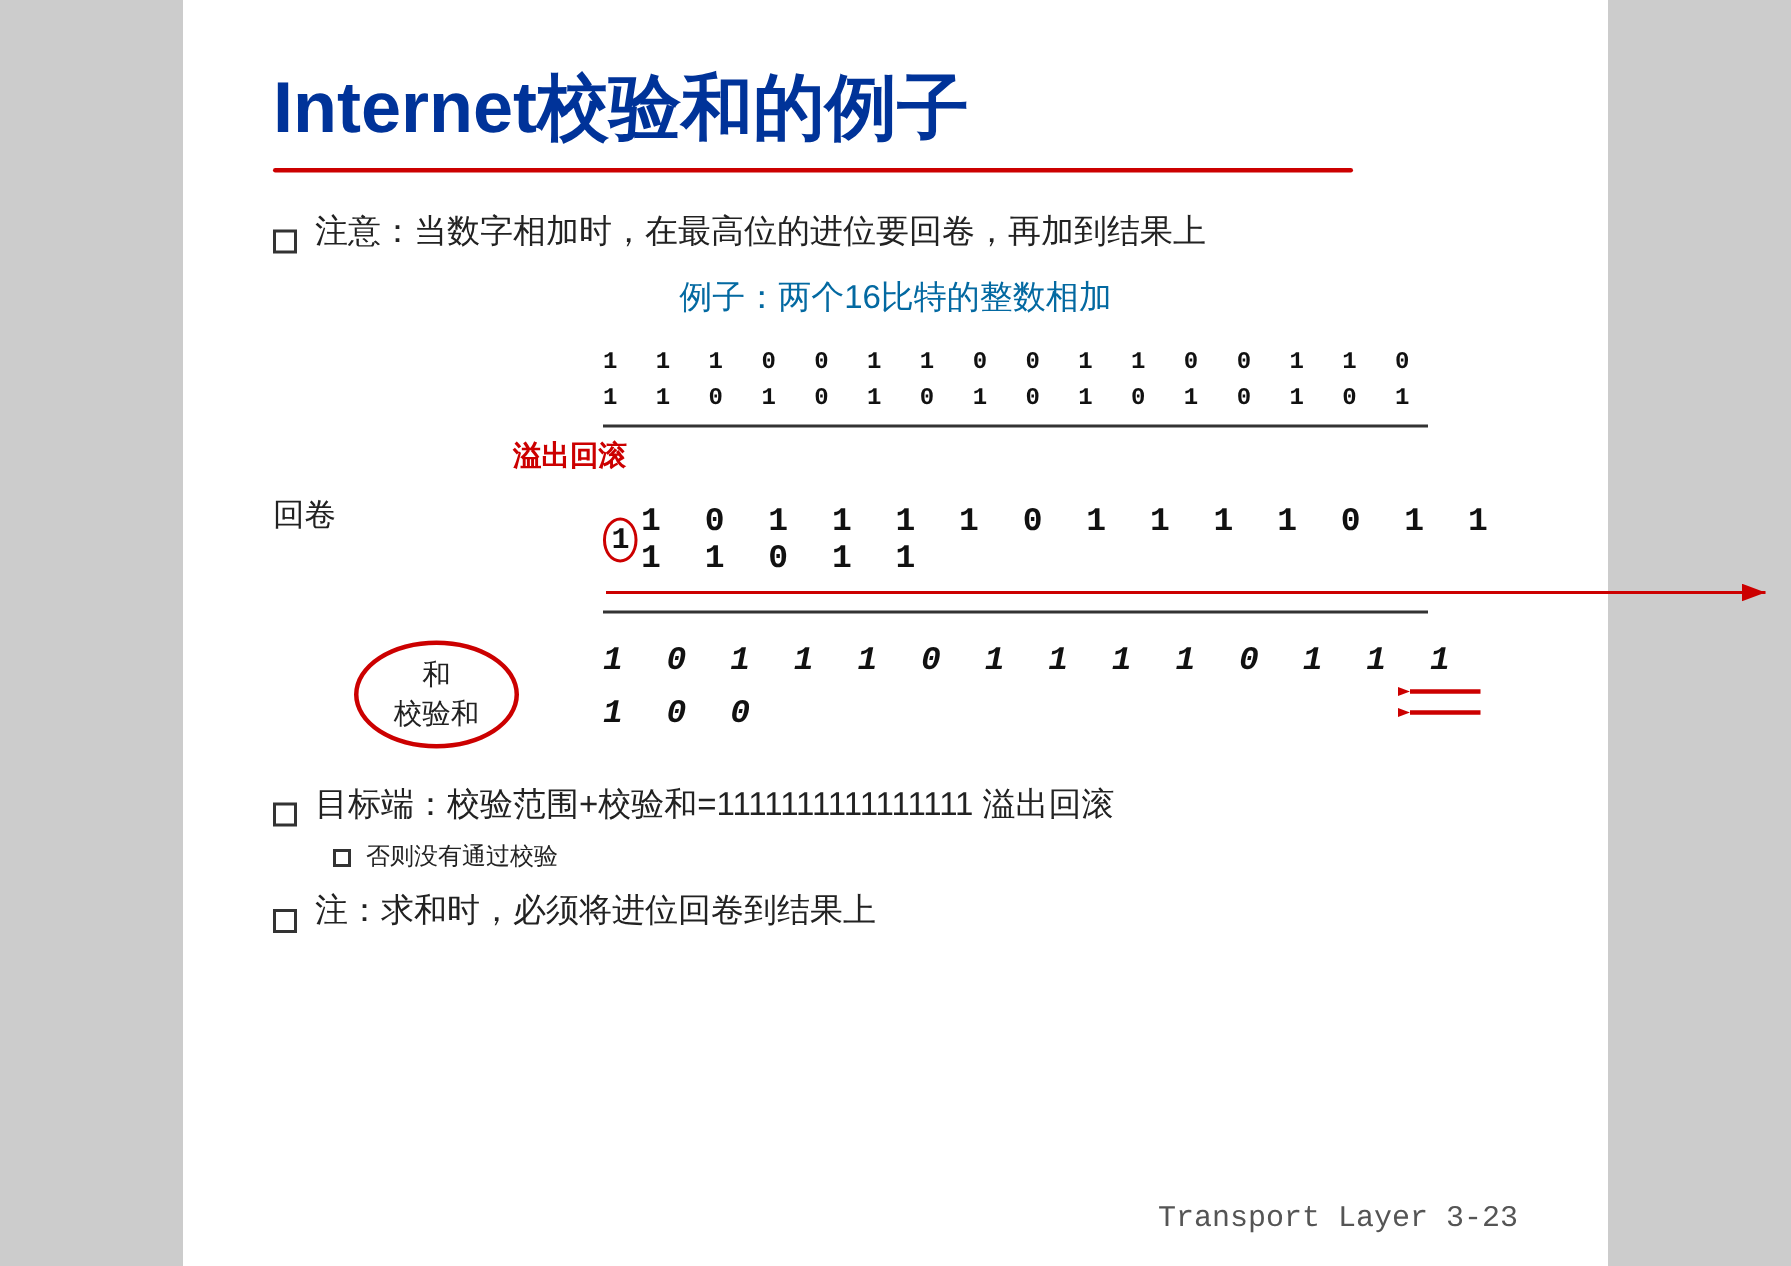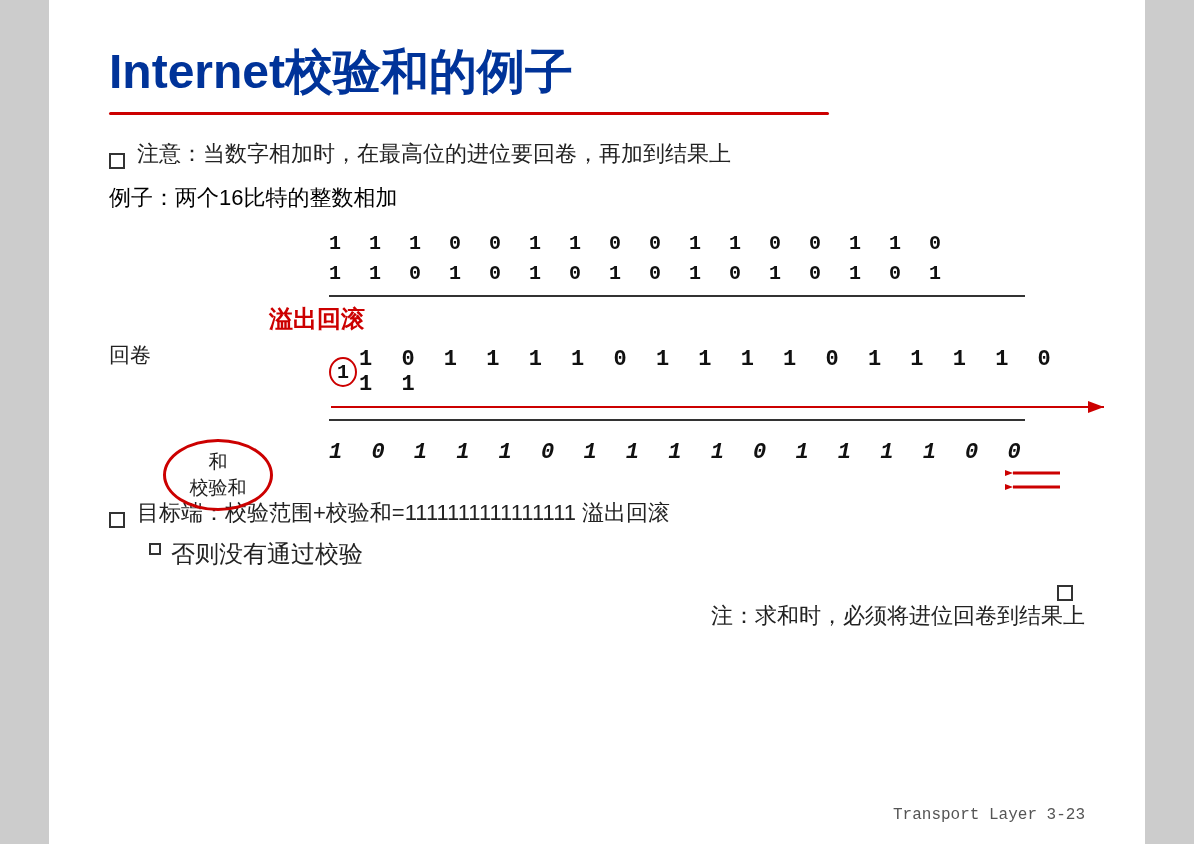--- a/index.html
+++ b/index.html
@@ -5,21 +5,21 @@
     * { box-sizing: border-box; margin: 0; padding: 0; }
     body {
       background: #ccc;
       display: flex;
       justify-content: center;
       align-items: center;
       min-height: 100vh;
       font-family: Arial, sans-serif;
     }
     .slide {
-      width: 1096px;
+      width: 950px;
       min-height: 844px;
       background: white;
       padding: 40px 60px 30px 60px;
       position: relative;
     }
     .title {
       font-size: 48px;
       font-weight: bold;
       color: #003399;
       margin-bottom: 8px;
@@ -54,48 +54,49 @@
       width: 12px;
       height: 12px;
       border: 2px solid #333;
       margin-right: 10px;
       margin-top: 5px;
       flex-shrink: 0;
       background: white;
     }
     .example-label {
       font-size: 22px;
-      color: #000000;
+      color: #0369a1;
       margin-bottom: 16px;
       margin-left: 0;
+      text-align: center;
     }
     .binary-row {
-      font-size: 20px;
+      font-size: 16px;
       font-family: 'Courier New', monospace;
       font-weight: bold;
       letter-spacing: 8px;
       color: #111;
       line-height: 1.5;
     }
     .bottom-bullets {
       margin-top: 20px;
     }
     .sub-bullet {
       display: flex;
       align-items: flex-start;
       margin-left: 40px;
       margin-top: 6px;
-      font-size: 24px;
+      font-size: 16px;
       color: #222;
     }
     .footer {
       position: absolute;
       bottom: 20px;
       right: 60px;
-      font-size: 16px;
+      font-size: 20px;
       color: #555;
       font-family: 'Courier New', monospace;
     }
   </style>
 </head>
 <body>
 
 <div class="slide">
 
   <div class="title">Internet校验和的例子</div>
@@ -110,21 +111,21 @@
 
   <div style="margin-left: 220px; margin-top: 10px;">
     <div class="binary-row">1 1 1 0 0 1 1 0 0 1 1 0 0 1 1 0</div>
     <div class="binary-row">1 1 0 1 0 1 0 1 0 1 0 1 0 1 0 1</div>
   </div>
 
   <div style="margin-left: 220px; margin-right: 60px; border-top: 2px solid #333; margin-top: 6px;"></div>
 
   <div style="position: relative; margin-top: 8px;">
     
-    <div style="position: absolute; left: 160px; top: -2px; color: #cc0000; font-size: 24px; font-weight: bold; font-family: Liberation Sans, sans-serif;">溢出回滚</div>
+    <div style="position: absolute; left: 160px; top: -2px; color: #cc0000; font-size: 19px; font-weight: bold; font-family: Liberation Sans, sans-serif;">溢出回滚</div>
     
     <div style="font-size: 21px; color: #222; margin-left: 0; margin-top: 36px; display: inline-block;">回卷</div>
 
     
     <div style="display: flex; align-items: center; margin-left: 220px; margin-top: -22px; position: relative;">
       <div style="display: inline-flex; justify-content: center; align-items: center; width: 30px; height: 30px; border: 2px solid #cc0000; border-radius: 50%; color: #111; font-size: 20px; font-weight: bold; font-family: 'Courier New', monospace; margin-right: 2px;">1</div>
       <div style="font-size: 22px; font-family: Liberation Mono, monospace; font-weight: bold; letter-spacing: 8px; color: #111;">1 0 1 1 1 1 0 1 1 1 1 0 1 1 1 1 0 1 1</div>
 
       <svg style="position: absolute; bottom: -16px; left: 0; width: 780px; height: 14px;">
         <defs>
@@ -166,20 +167,20 @@
 
   <div class="bottom-bullets" style="margin-top: 28px;">
     <div class="bullet-item">
       <span class="bullet-square"></span>
       <span>目标端：校验范围+校验和=1111111111111111 溢出回滚</span>
     </div>
     <div class="sub-bullet">
       <span class="bullet-square-small"></span>
       <span>否则没有通过校验</span>
     </div>
-    <div class="bullet-item" style="margin-top: 10px; flex-direction: column;">
+    <div class="bullet-item" style="margin-top: 10px;">
       <span class="bullet-square"></span>
       <span>注：求和时，必须将进位回卷到结果上</span>
     </div>
   </div>
 
   <div class="footer">Transport Layer  3-23</div>
 </div>
 
 </body></html>

